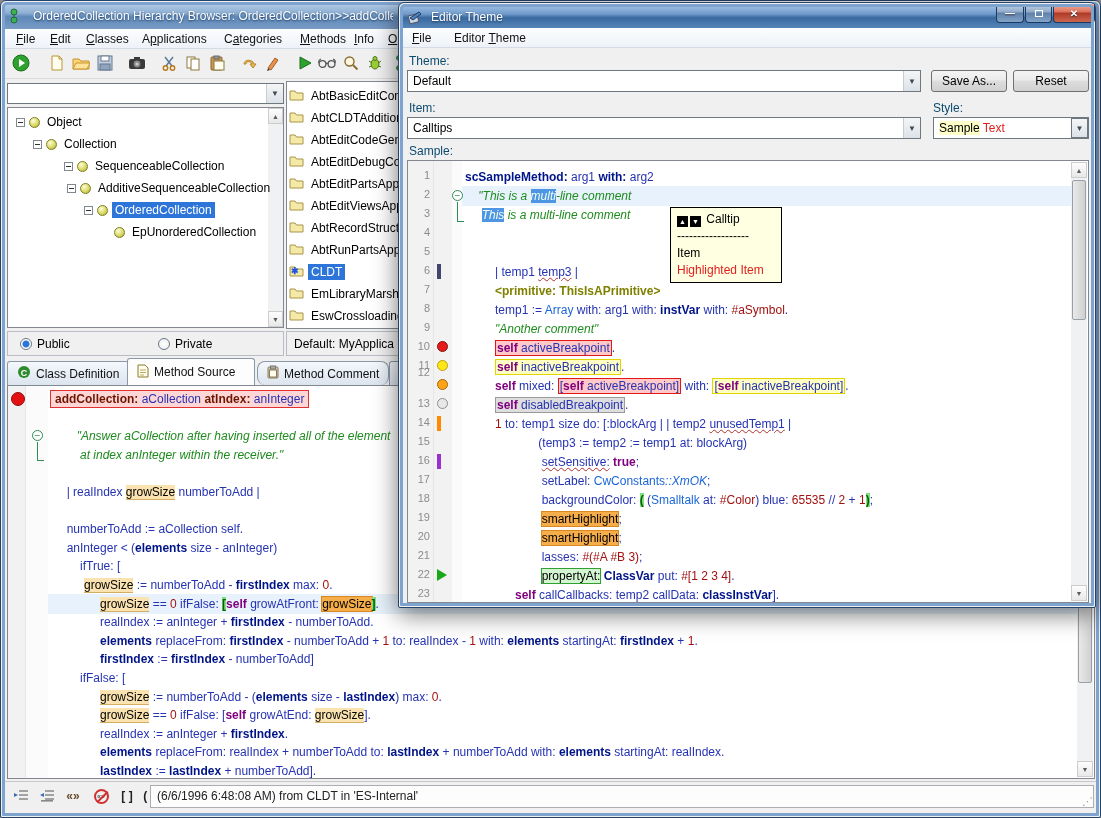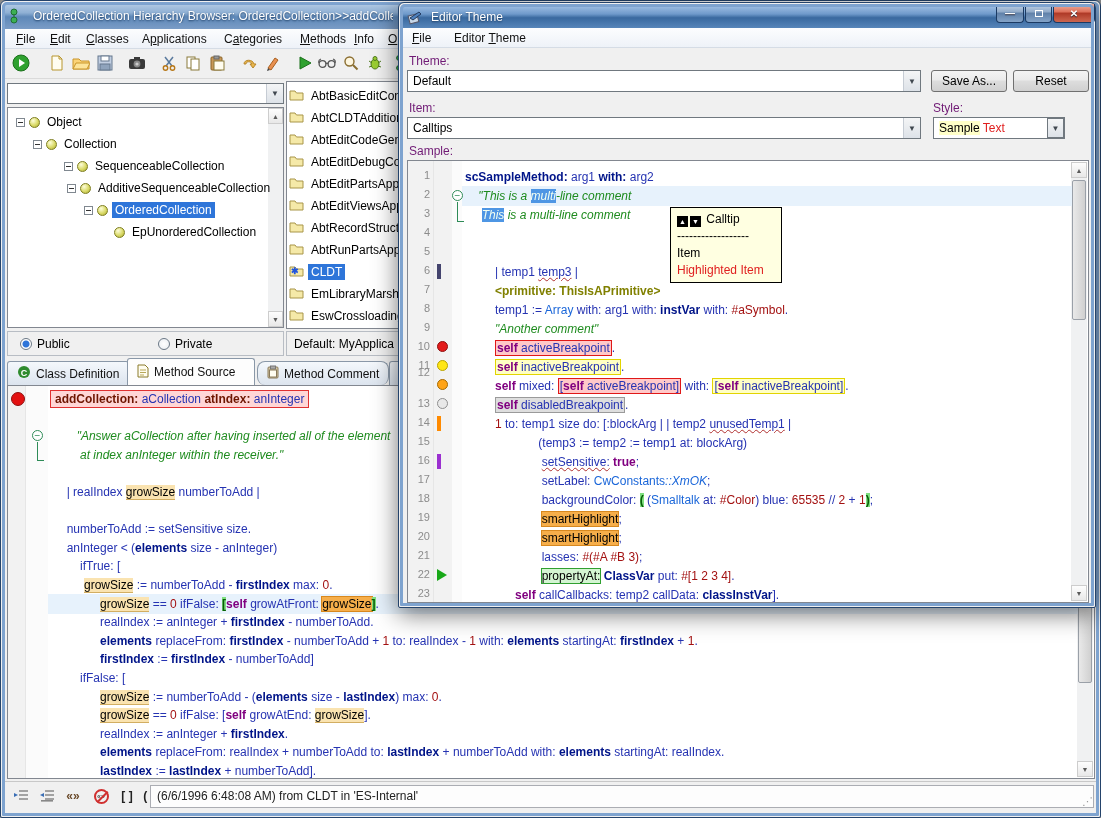--- a/index.html
+++ b/index.html
@@ -26,21 +26,21 @@
   .capbtn.close{background:linear-gradient(#F0B4A4,#DC6E58 45%,#AE3826 50%,#CC664F);}
   .maxglyph{width:8px;height:7px;border:1px solid #fff;display:inline-block;}
 
   
   .combo{position:absolute;background:#fff;border:1px solid #70787F;}
   .combo .val{position:absolute;left:5px;top:2px;color:#000;white-space:nowrap;overflow:hidden;}
   .combo .drop{position:absolute;right:0;top:0;bottom:0;width:17px;display:flex;align-items:center;justify-content:center;
     color:#404850;font-size:8px;background:linear-gradient(#F4F5F6,#DDE2E8);border-left:1px solid #C6CCD4;}
   .btn7{position:absolute;border:1px solid #707070;border-radius:3px;text-align:center;color:#000;
     background:linear-gradient(#F4F4F4,#EBEBEB 45%,#DDDDDD 50%,#D0D0D0);line-height:20px;cursor:default;}
-  .lbl{position:absolute;color:#701a75;}
+  .lbl{position:absolute;color:#0c4a6e;}
   .panel{position:absolute;background:#fff;border:1px solid #828790;}
   .boxgray{position:absolute;background:#F0F0F0;border:1px solid #B8BDC4;}
 
   
   .sb{position:absolute;background:#F0F1F2;}
   .sb-btn{position:absolute;left:0;right:0;height:16px;background:linear-gradient(#FDFDFD,#E8E8E8);
     border:1px solid #CDCDCD;color:#5A5A5A;font-size:7px;display:flex;align-items:center;justify-content:center;}
   .sb-thumb{position:absolute;left:1px;right:1px;background:linear-gradient(90deg,#E9E9E9,#D0D0D0);border:1px solid #9AA0A8;border-radius:2px;}
 
   
@@ -408,21 +408,21 @@
         <div class="cl" style="left: 42px; top: 24px;"></div>
         <div class="foldc" style="left: 24px; top: 44px;">−</div>
         <div class="foldline" style="left: 29px; top: 56px; height: 6.6px;"></div>
         <div class="cl" style="left: 42px; top: 42px;"><span class="c">        "Answer aCollection after having inserted all of the element</span></div>
         <div class="foldline" style="left: 29px; top: 61px; height: 13.3px;"></div>
         <div class="foldhook" style="left: 29px; top: 74.3px; width: 7px;"></div>
         <div class="cl" style="left: 42px; top: 61px;"><span class="c">         at index anInteger within the receiver."</span></div>
         <div class="cl" style="left: 42px; top: 79px;"></div>
         <div class="cl" style="left: 42px; top: 98px;"><span class="d">     | realIndex </span><span class="hlY">growSize</span><span class="d"> numberToAdd |</span></div>
         <div class="cl" style="left: 42px; top: 117px;"></div>
-        <div class="cl" style="left: 42px; top: 135px;"><span class="d">     numberToAdd := setSensitive size.</span></div>
+        <div class="cl" style="left: 42px; top: 135px;"><span class="d">     numberToAdd := aCollection self.</span></div>
         <div class="cl" style="left: 42px; top: 154px;"><span class="d">     anInteger &lt; (</span><span class="b">elements</span><span class="d"> size - anInteger)</span></div>
         <div class="cl" style="left: 42px; top: 172px;"><span class="d">         ifTrue: [</span></div>
         <div class="cl" style="left: 26px; top: 191px;"><span class="d">               </span><span class="hlY">growSize</span><span class="d"> := numberToAdd - </span><span class="b">firstIndex</span><span class="d"> max: </span><span class="r">0</span><span class="d">.</span></div>
         <div class="caretline" style="left: 40px; top: 208px; width: 1030px; height: 19.6px;"></div>
         <div class="cl" style="left: 42px; top: 210px;"><span class="d">               </span><span class="hlY">growSize</span><span class="d"> == </span><span class="r">0</span><span class="d"> ifFalse: </span><span class="hlG">[</span><span class="s">self</span><span class="d"> growAtFront: </span><span class="hlO">growSize</span><span class="hlG">]</span><span class="d">.</span></div>
         <div class="cl" style="left: 42px; top: 228px;"><span class="d">               realIndex := anInteger + </span><span class="b">firstIndex</span><span class="d"> - numberToAdd.</span></div>
         <div class="cl" style="left: 42px; top: 247px;"><span class="d">               </span><span class="b">elements</span><span class="d"> replaceFrom: </span><span class="b">firstIndex</span><span class="d"> - numberToAdd + </span><span class="r">1</span><span class="d"> to: realIndex - </span><span class="r">1</span><span class="d"> with: </span><span class="b">elements</span><span class="d"> startingAt: </span><span class="b">firstIndex</span><span class="d"> + </span><span class="r">1</span><span class="d">.</span></div>
         <div class="cl" style="left: 42px; top: 265px;"><span class="d">               </span><span class="b">firstIndex</span><span class="d"> := </span><span class="b">firstIndex</span><span class="d"> - numberToAdd]</span></div>
         <div class="cl" style="left: 42px; top: 284px;"><span class="d">         ifFalse: [</span></div>
         <div class="cl" style="left: 42px; top: 303px;"><span class="d">               </span><span class="hlY">growSize</span><span class="d"> := numberToAdd - (</span><span class="b">elements</span><span class="d"> size - </span><span class="b">lastIndex</span><span class="d">) max: </span><span class="r">0</span><span class="d">.</span></div>
@@ -492,21 +492,21 @@
     </div>
     <div class="btn7" style="left:532px;top:67px;width:76px;height:22px;">Save As...</div>
     <div class="btn7" style="left:614px;top:67px;width:76px;height:22px;">Reset</div>
 
     <span class="lbl" style="left:10px;top:98px;">Item:</span>
     <span class="lbl" style="left:534px;top:98px;">Style:</span>
     <div class="combo" style="left:8px;top:114px;width:514px;height:22px;">
       <span class="val" style="top:3px">Calltips</span>
       <span class="drop">▼</span>
     </div>
-    <div class="combo" style="left:534px;top:114px;width:132px;height:22px;">
+    <div class="combo" style="left:534px;top:114px;width:156px;height:22px;">
       <span class="val" style="top:3px"><span style="background:#FFFFC8;">Sample</span><span style="color:#E02020;"> Text</span></span>
       <span class="drop" style="border:1px solid #70787F;">▼</span>
     </div>
 
     <span class="lbl" style="left:10px;top:141px;">Sample:</span>
 
     <div class="codebox" id="t-sample" style="left:8px;top:157px;width:682px;height:443px;">
       <div class="marginA" style="left:0;width:26px;"></div>
       <div class="marginA" style="left:26px;width:18px;border-right:none;"></div>
       <div class="marginB" style="left:44px;width:10px;"></div>

